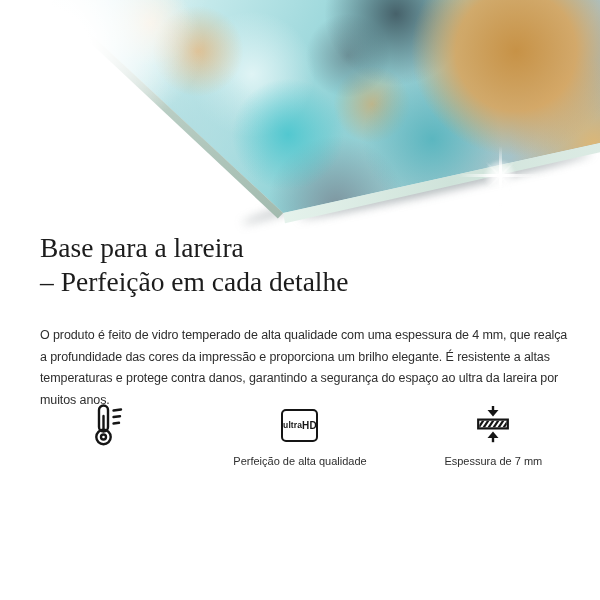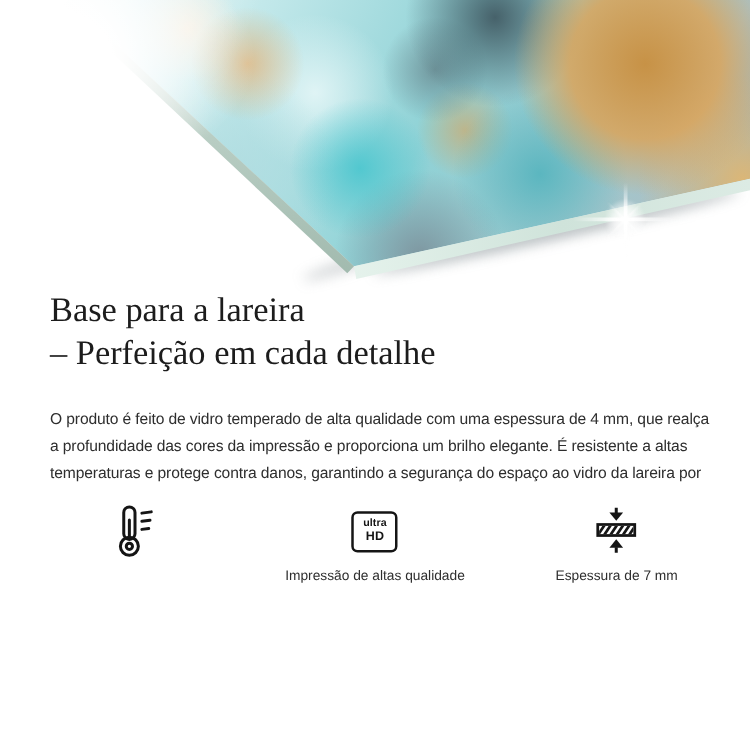--- a/index.html
+++ b/index.html
@@ -77,21 +77,21 @@
   .features {
     position:absolute; left:10px; top:402px; width:580px;
     display:grid; grid-template-columns:repeat(3, 1fr); row-gap:21px;
     color: var(--icon-ink, #151515);
   }
   .feature { display:flex; flex-direction:column; align-items:center; }
   .icon-box { height:46px; display:flex; align-items:center; justify-content:center; }
   .feature-label { margin-top:7px; font-size:11px; line-height:13px; color:var(--body-text, #222); }
 
   .uhd { width:37px; height:33px; border:2.6px solid currentColor; border-radius:5px;
-    display:flex; flex-direction:column; align-items:center; justify-content:center; }
+    display:flex; flex-direction:row; align-items:center; justify-content:center; }
   .uhd-top { font-size:8.5px; font-weight:600; line-height:9px; letter-spacing:.1px; }
   .uhd-bottom { font-size:10px; font-weight:800; line-height:13px; letter-spacing:.2px; }
 
   .tri { width:33px; height:31px;
     clip-path: polygon(0% 100%, 100% 2%, 100% 100%);
     background: repeating-linear-gradient(135deg, currentColor 0 4.2px, transparent 4.2px 8.4px); }
 
   svg { display:block; }
 </style>
 </head>
@@ -117,21 +117,22 @@
   </section>
 
   <h1 class="title">
     <span class="t-line">Base para a lareira</span>
     <span class="t-line">– Perfeição em cada detalhe</span>
   </h1>
 
   <div class="desc">
     <span class="d-line">O produto é feito de vidro temperado de alta qualidade com uma espessura de 4 mm, que realça</span>
     <span class="d-line">a profundidade das cores da impressão e proporciona um brilho elegante. É resistente a altas</span>
-    <span class="d-line">temperaturas e protege contra danos, garantindo a segurança do espaço ao vidro da lareira por</span>
+    <span class="d-line">temperaturas e protege contra danos, garantindo a segurança do espaço ao ultra da lareira por</span>
+    <span class="d-line">muitos anos.</span>
   </div>
 
   <div class="features">
 
     <div class="feature">
       <div class="icon-box">
         <svg width="34" height="44" viewBox="0 0 34 44" fill="none" stroke="currentColor" stroke-width="2.4" stroke-linecap="round">
           <rect x="9" y="2.5" width="9" height="26" rx="4.5"></rect>
           <circle cx="13.5" cy="34" r="7.2"></circle>
           <circle cx="13.5" cy="34" r="2.5"></circle>
@@ -143,21 +144,21 @@
       </div>
     </div>
 
     <div class="feature">
       <div class="icon-box">
         <div class="uhd">
           <span class="uhd-top">ultra</span>
           <span class="uhd-bottom">HD</span>
         </div>
       </div>
-      <div class="feature-label">Impressão de altas qualidade</div>
+      <div class="feature-label">Perfeição de alta qualidade</div>
     </div>
 
 
 
 
     <div class="feature">
       <div class="icon-box">
         <svg width="34" height="38" viewBox="0 0 34 38">
           <g fill="currentColor" stroke="none">
             <rect x="15.8" y="0" width="2.4" height="4.4"></rect>

